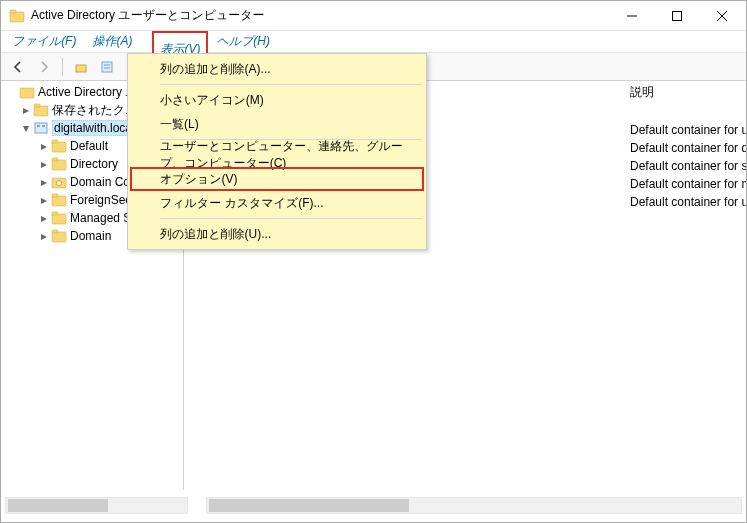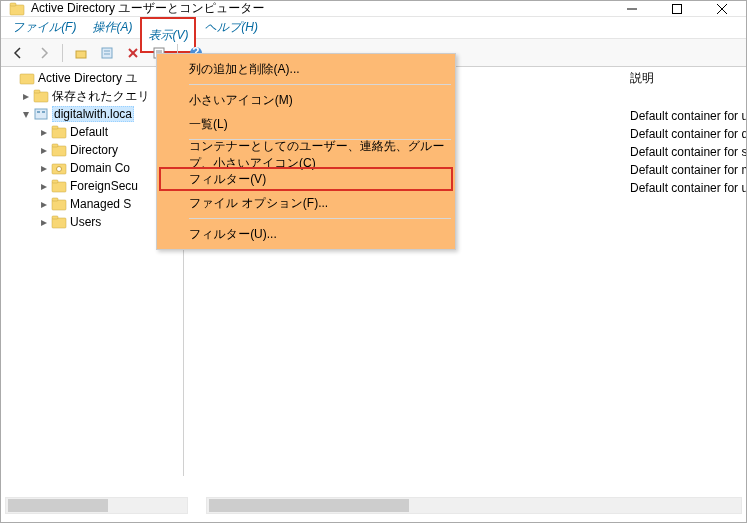--- a/index.html
+++ b/index.html
@@ -1,29 +1,29 @@
 <!DOCTYPE html>
 <html><head>
 <meta charset="utf-8">
 <style>
 * { margin: 0; padding: 0; box-sizing: border-box; font-family: "Yu Gothic UI", "Meiryo", sans-serif; font-size: 12px; }
 body { background: #fff; width: 747px; height: 523px; overflow: hidden; border: 1px solid #aaa; position: relative; }
 
 
-.titlebar { height: 16px; display: flex; align-items: center; padding: 0 2px 0 8px; background: #fff; border-bottom: 1px solid #e5e5e5; }
+.titlebar { height: 30px; display: flex; align-items: center; padding: 0 2px 0 8px; background: #fff; border-bottom: 1px solid #e5e5e5; }
 .titlebar .app-icon { width: 16px; height: 16px; margin-right: 6px; }
 .titlebar .title { flex: 1; color: #000; }
 .titlebar .controls { display: flex; }
 .titlebar .ctrl { width: 45px; height: 28px; display: flex; align-items: center; justify-content: center; color: #000; }
 .titlebar .ctrl svg { width: 10px; height: 10px; }
 
 
 .menubar { height: 22px; display: flex; align-items: stretch; padding: 0 3px; background: #fff; border-bottom: 1px solid #e5e5e5; }
 .menubar .menuitem { padding: 0 8px; display: flex; align-items: center; color: #0369a1; font-style: italic; }
-.menubar .menuitem.highlight { border: 2px solid #d93025; background: #fff; padding: 16px 6px; }
+.menubar .menuitem.highlight { border: 2px solid #d93025; background: #fff; padding: 16px 6px; margin-left: 12px; }
 
 
 .toolbar { height: 28px; display: flex; align-items: center; padding: 0 6px; gap: 4px; background: #f8f8f8; border-bottom: 1px solid #d0d0d0; }
 .toolbar .sep { width: 1px; height: 18px; background: #ccc; margin: 0 3px; }
 .toolbar .tbtn { width: 22px; height: 22px; display: flex; align-items: center; justify-content: center; border: 1px solid transparent; }
 
 
 .main { display: flex; height: calc(100% - 30px - 22px - 28px - 32px); }
 .tree { width: 183px; border-right: 1px solid #d0d0d0; overflow: hidden; padding: 2px 0; background: #fff; }
 .list { flex: 1; overflow: hidden; background: #fff; position: relative; }
@@ -34,21 +34,21 @@
 .tree-node .icon { width: 16px; height: 16px; margin-right: 3px; flex-shrink: 0; }
 .tree-node .label { color: #000; }
 .tree-node.selected .label { background: #cce8ff; border: 1px dotted #99d1ff; padding: 0 1px; }
 .indent1 { padding-left: 18px; }
 .indent2 { padding-left: 36px; }
 .desc-col { position: absolute; left: 440px; top: 0; right: 0; }
 .desc-col .col { padding: 3px 6px; display: block; height: 22px; }
 .desc-col .cell { padding: 0 6px; height: 18px; display: flex; align-items: center; white-space: nowrap; }
 
 
-.dropdown { position: absolute; left: 126px; top: 52px; width: 300px; background: #fdba74; border: 1px solid #ccc; box-shadow: 2px 2px 4px rgba(0,0,0,.2); padding: 3px 2px; z-index: 10; margin-left: 29px; }
+.dropdown { position: absolute; left: 126px; top: 52px; width: 300px; background: #fef9c3; border: 1px solid #ccc; box-shadow: 2px 2px 4px rgba(0,0,0,.2); padding: 3px 2px; z-index: 10; }
 .dropdown .ditem { height: 24px; display: flex; align-items: center; padding-left: 30px; position: relative; color: #000; }
 .dropdown .dsep { height: 1px; background: #d7d7d7; margin: 3px 2px 3px 30px; }
 .dropdown .bullet::before { content: "•"; position: absolute; left: 12px; }
 .dropdown .ditem.highlight { border: 2px solid #d93025; height: 24px; padding-left: 28px; }
 
 
 .bottom-scroll { position: absolute; bottom: 8px; left: 4px; right: 4px; height: 17px; display: flex; }
 .bottom-scroll .track { background: #f0f0f0; border: 1px solid #e8e8e8; position: relative; }
 .bottom-scroll .track.left { width: 183px; margin-right: 18px; }
 .bottom-scroll .track.right { flex: 1; }
@@ -209,21 +209,21 @@
             <rect class="folder-svg" x="1" y="2" width="6" height="3" rx="1"></rect>
           </svg></span>
       <span class="label">Managed S</span>
     </div>
     <div class="tree-node indent2">
       <span class="twisty">▸</span>
       <span class="icon"><svg viewBox="0 0 16 16">
             <rect class="folder-svg" x="1" y="4" width="14" height="10" rx="1"></rect>
             <rect class="folder-svg" x="1" y="2" width="6" height="3" rx="1"></rect>
           </svg></span>
-      <span class="label">Users</span>
+      <span class="label">Domain</span>
     </div>
   </div>
 
   <div class="list">
     <div class="desc-col">
       <span class="col">説明</span>
       <div style="height:18px"></div>
       <div class="cell">Default container for up</div>
       <div class="cell">Default container for do</div>
       <div class="cell">Default container for se</div>
@@ -232,25 +232,25 @@
     </div>
   </div>
 </div>
 
 <div class="dropdown">
   <div class="ditem">列の追加と削除(A)...</div>
   <div class="dsep"></div>
   <div class="ditem">小さいアイコン(M)</div>
   <div class="ditem">一覧(L)</div>
   <div class="dsep"></div>
-  <div class="ditem">コンテナーとしてのユーザー、連絡先、グループ、小さいアイコン(C)</div>
-  <div class="ditem highlight">フィルター(V)</div>
-  <div class="ditem">ファイル オプション(F)...</div>
+  <div class="ditem">ユーザーとコンピューター、連絡先、グループ、コンピューター(C)</div>
+  <div class="ditem highlight">オプション(V)</div>
+  <div class="ditem">フィルター カスタマイズ(F)...</div>
   <div class="dsep"></div>
-  <div class="ditem">フィルター(U)...</div>
+  <div class="ditem">列の追加と削除(U)...</div>
 </div>
 
 <div class="bottom-scroll">
   <div class="track left">
       <div class="thumb"></div>
     </div>
   <div class="track right">
       <div class="thumb"></div>
     </div>
 </div>

